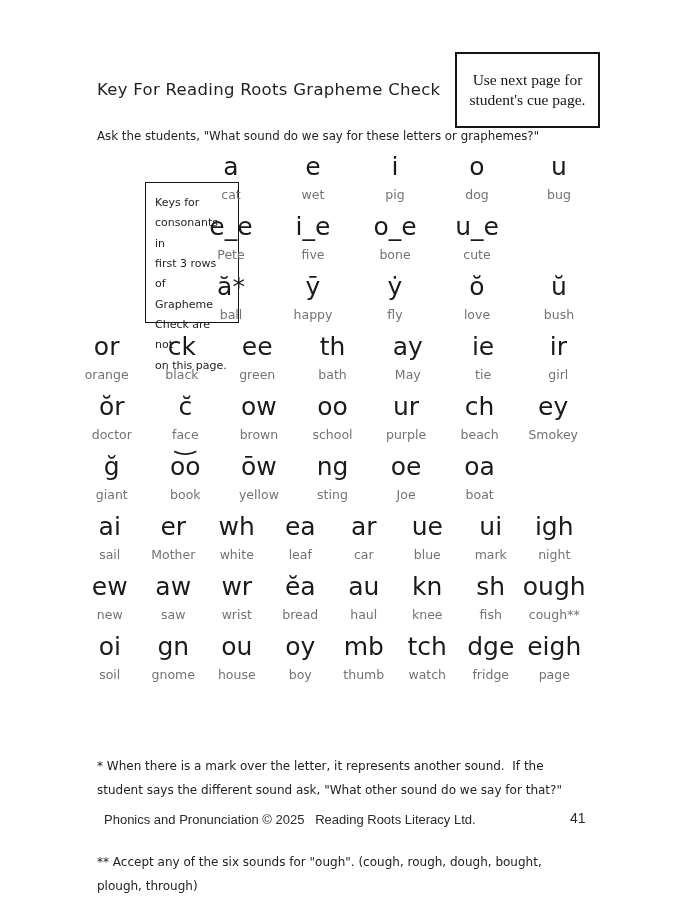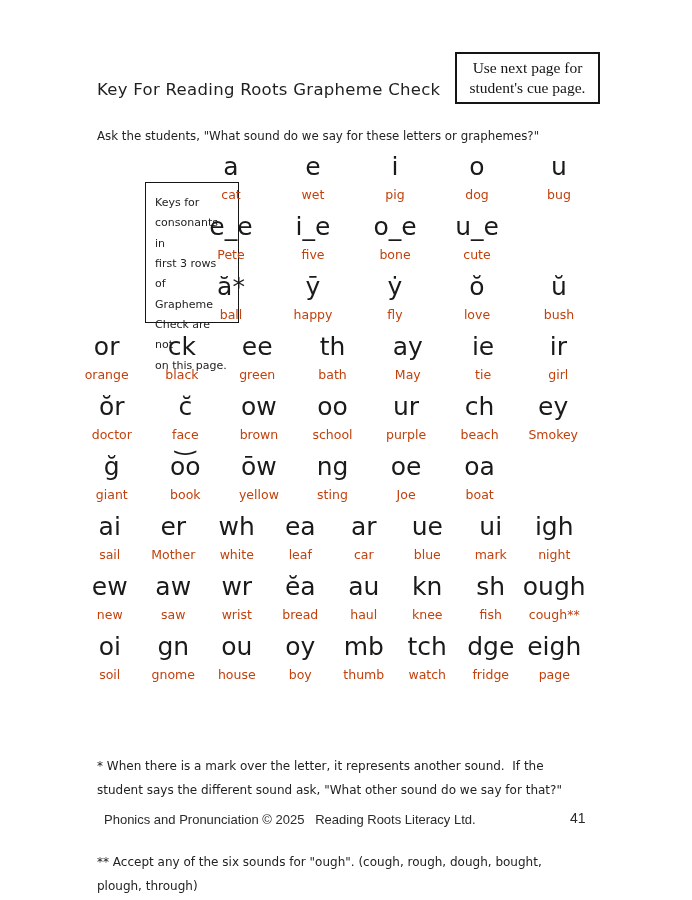--- a/index.html
+++ b/index.html
@@ -10,21 +10,21 @@
     color:#1a1a1a;
     font-family:"DejaVu Sans", sans-serif;
     overflow:hidden;
   }
   .title{
     position:absolute;left:97px;top:80px;
     font-size:16.5px;letter-spacing:0.3px;color:#1f1f1f;
   }
   .cue-box{
     position:absolute;left:455px;top:52px;width:129px;
-    border:2px solid #151515;padding:4px 6px;
+    border:2px solid #151515;padding:16px 6px;
     font-family:"Liberation Serif", serif;
     font-size:15.5px;line-height:1.3;text-align:center;color:#141414;
     white-space:pre-line;
   }
   .ask-line{
     position:absolute;left:97px;top:129px;
     font-size:11.8px;color:#222;
   }
   .keys-box{
     position:absolute;left:97px;top:182px;width:74px;height:119px;
@@ -37,21 +37,21 @@
   .band-0{left:190px;top:150px;width:410px;}
   .band-1{left:75px;top:330px;width:515px;}
   .band-2{left:78px;top:510px;width:508px;}
   .g-row{display:grid;height:60px;}
   .g-cell{text-align:center;}
   .gr{
     font-size:25px;line-height:34px;height:34px;color:#1a1a1a;
     font-family:"DejaVu Sans", sans-serif;
   }
   .wd{
-    font-size:12.5px;line-height:16px;height:26px;padding-top:3px;color:#c2410c;
+    font-size:12.5px;line-height:16px;height:26px;padding-top:3px;color:#737373;
   }
   .footnotes{
     position:absolute;left:97px;top:706px;width:480px;
     font-size:12px;line-height:24px;color:#222;
     white-space:pre-wrap;
   }
   .footer-line{
     position:absolute;left:104px;top:812px;
     font-family:"Liberation Sans", sans-serif;
     font-size:13px;color:#2a2a2a;white-space:pre;

